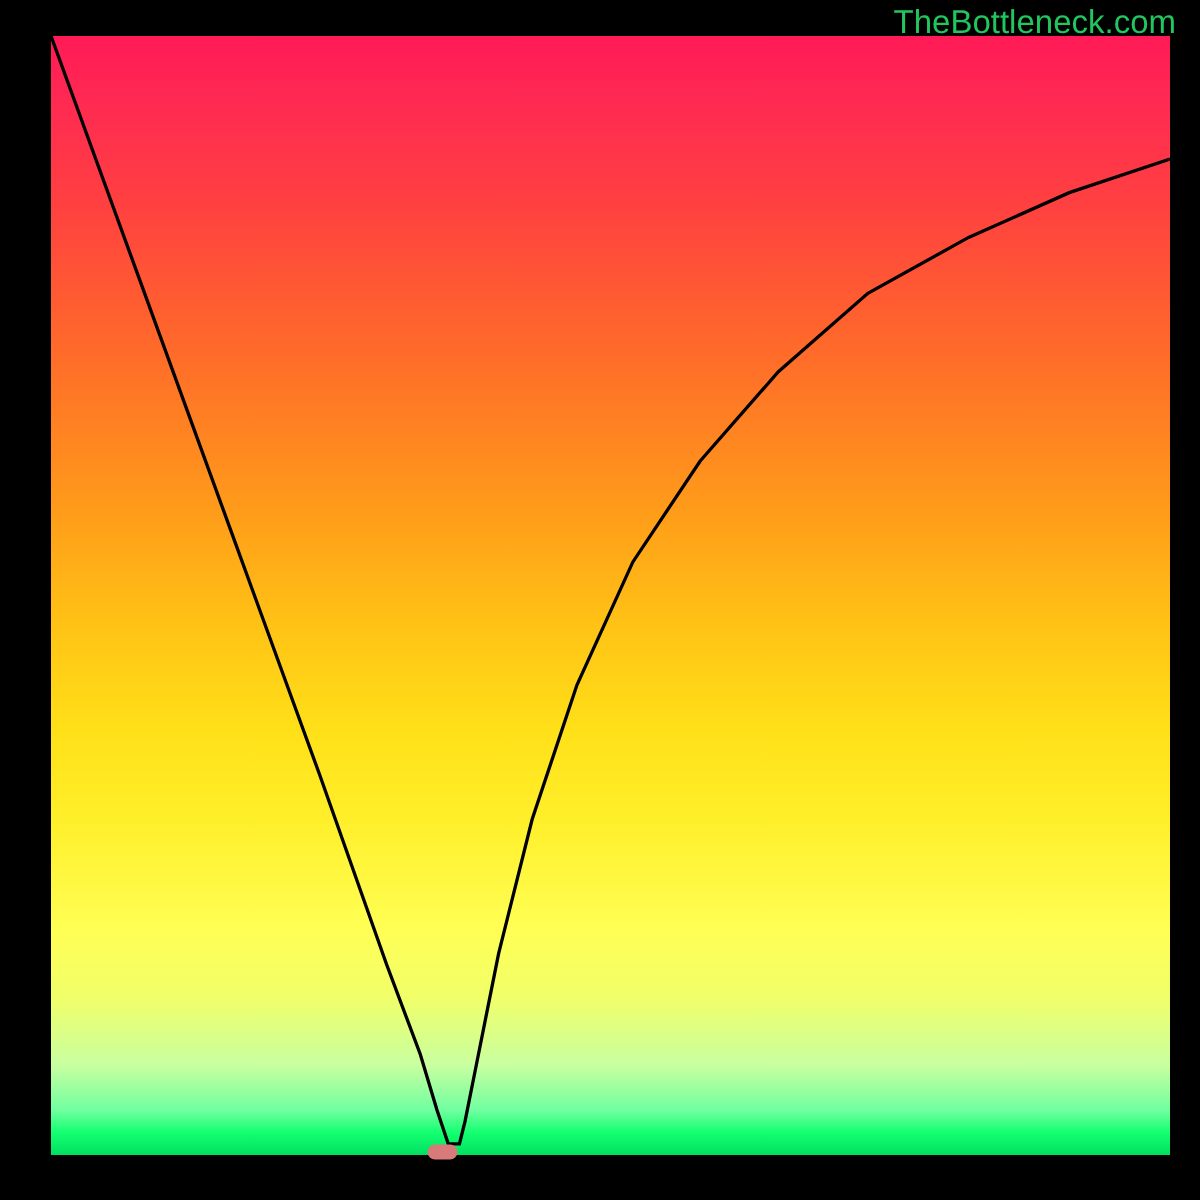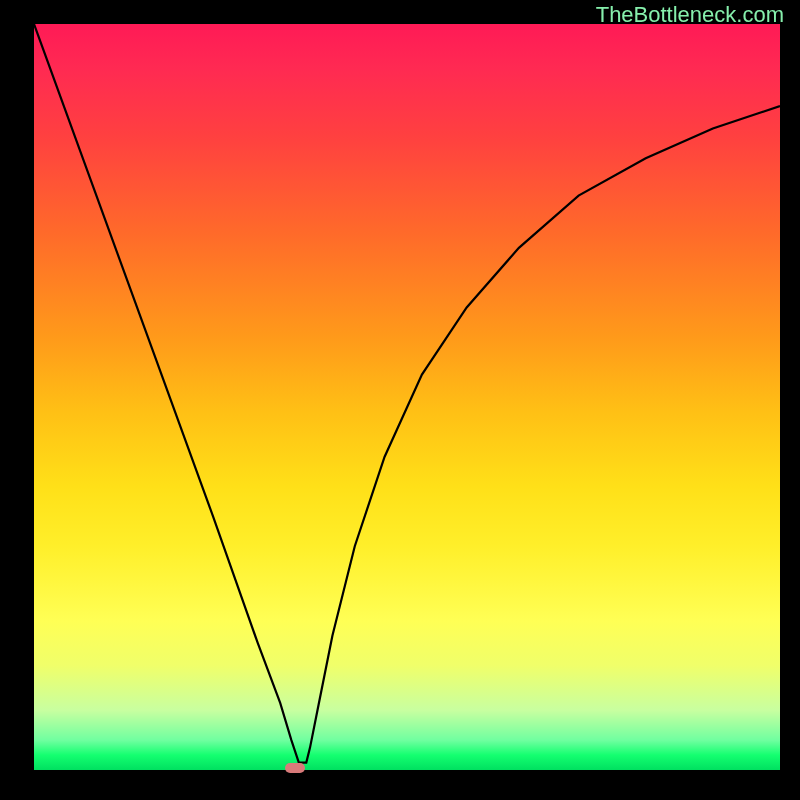--- a/index.html
+++ b/index.html
@@ -8,21 +8,21 @@
     height: 800px;
     background: #000;
     position: relative;
     font-family: Arial, Helvetica, sans-serif;
     overflow: hidden;
   }
   .watermark {
     position: absolute;
     top: 2px;
     right: 16px;
-    color: #86efac;
+    color: #22c55e;
     font-size: 22px;
     font-weight: 500;
     z-index: 5;
   }
   .plot-area {
     position: absolute;
     left: 34px;
     top: 24px;
     width: 746px;
     height: 746px;

